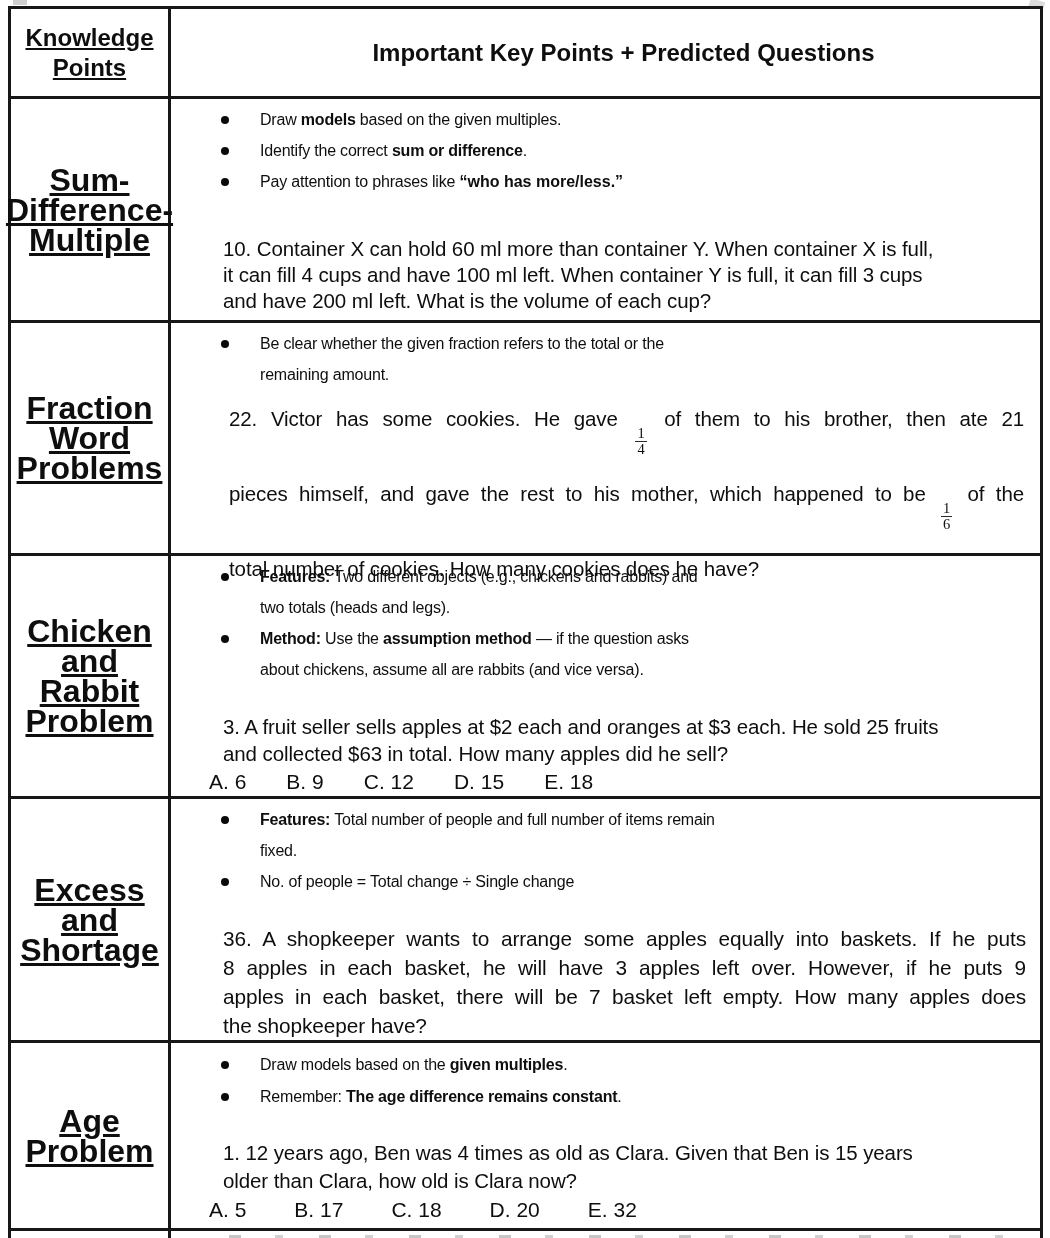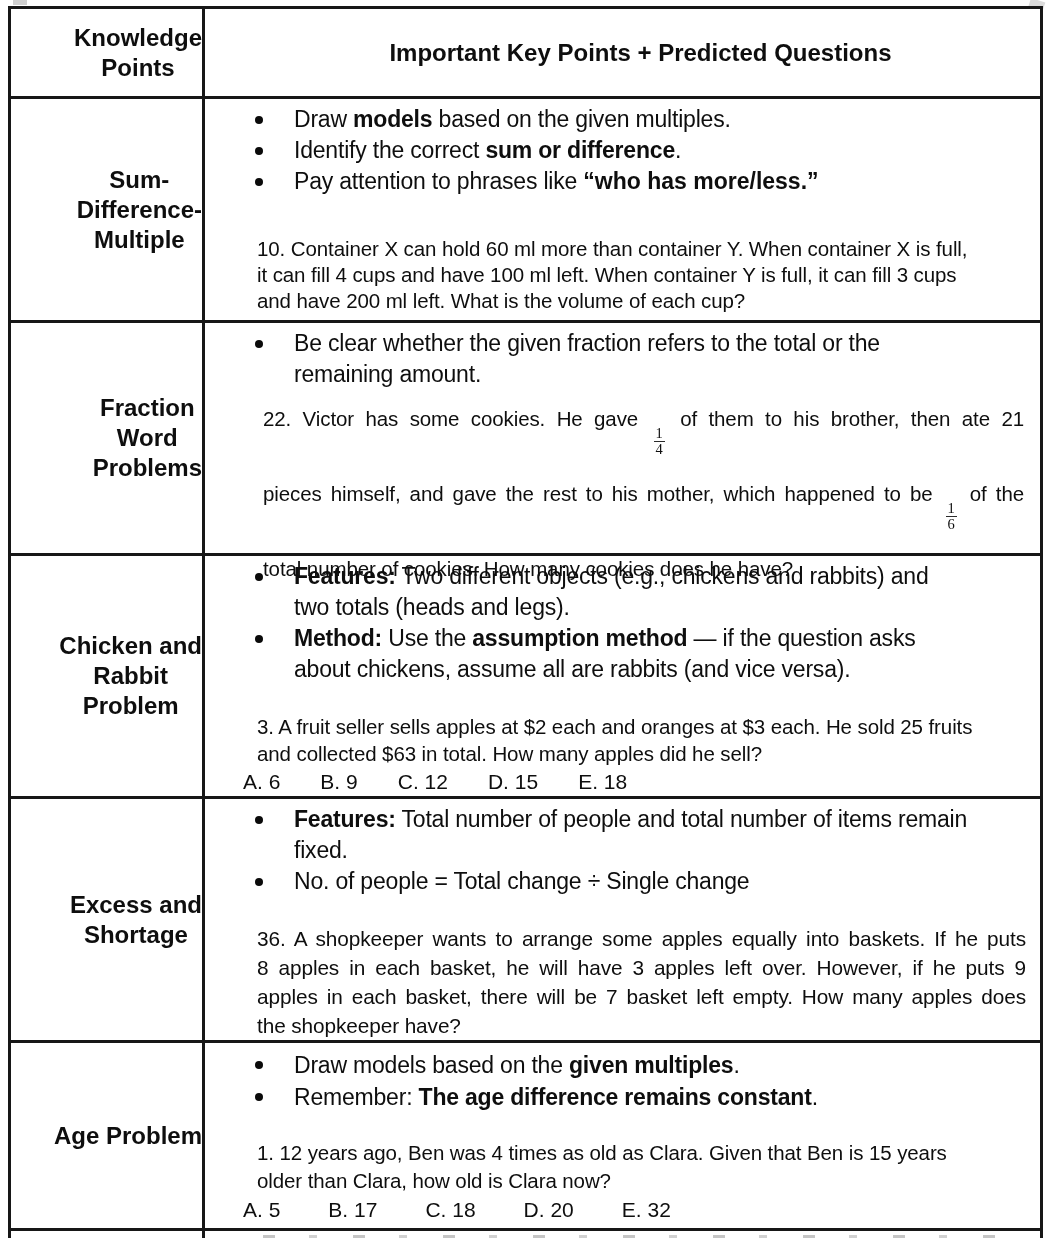--- a/index.html
+++ b/index.html
@@ -10,43 +10,43 @@
                  background:#bcbcbc; opacity:.7; }
   .artifact-tr { position:absolute; left:1029px; top:0; width:15px; height:11px;
                  background:#c7c7c7; opacity:.65; transform:rotate(18deg); }
 
   .tbl { position:absolute; left:8px; top:6px; width:1035px;
          border:3px solid #171717; border-bottom:0; background:#fff; }
 
   .row { display:flex; border-top:3px solid #171717; }
   .row.h { border-top:0; }
 
-  .cell-l { width:194px; flex:none; border-right:3px solid #171717;
-            display:flex; align-items:center; justify-content:flex-end;
-            text-align:center; }
+  .cell-l { width:160px; flex:none; border-right:3px solid #171717;
+            display:flex; align-items:center; justify-content:center;
+            text-align:center;text-decoration:underline; }
   .cell-r { flex:1; min-width:0;padding-left:36px; }
 
   .row.h      { height:87px;  }
   .row.r0     { height:224px; }
   .row.r1     { height:233px; }
   .row.r2     { height:243px; }
   .row.r3     { height:244px; }
   .row.r4     { height:188px; }
   .row.partial{ height:28px;  }
 
   .head-txt  { font-weight:700; font-size:24px; line-height:30px; white-space:pre-line; }
   .row.h .cell-r { display:flex; align-items:center; justify-content:center; }
 
-  .topic { font-weight:700; font-size:24px; line-height:30px; white-space:pre-line; }
+  .topic { font-weight:700; font-size:32px; line-height:30px; white-space:pre-line; }
 
   .bullets { padding-top:5px; }
   .bullet { display:flex; }
   .dot { width:8px; height:8px; border-radius:50%; background:#0a0a0a;
          flex:none; margin:12px 0 0 14px; }
-  .txt { margin-left:31px; font-size:23px; line-height:31px; letter-spacing:-0.2px; }
+  .txt { margin-left:31px; font-size:16px; line-height:31px; letter-spacing:-0.2px; }
 
   .b { font-weight:700; }
   .serif { font-family:Liberation Sans, sans-serif; letter-spacing:0; }
 
   .question { margin:0 14px 0 16px; font-size:20.5px; line-height:26px;
               letter-spacing:-0.1px; }
   .q-r0 { margin-top:39px; }
   .q-r1 { margin-top:15px; margin-left:22px; margin-right:16px; line-height:27px; }
   .q-r1 .tline { margin-bottom:23px; }
   .q-r1 .tline:last-child { margin-bottom:0; }
@@ -198,21 +198,21 @@
   <div class="row r3">
     <div class="cell-l">
       <div class="topic">Excess and
 Shortage</div>
     </div>
     <div class="cell-r">
       <div class="bullets">
         <div class="bullet">
           <span class="dot"></span>
           <div class="txt">
-              <div class="tline"><span class="b">Features:</span><span> Total number of people and total number of items remain</span></div>
+              <div class="tline"><span class="b">Features:</span><span> Total number of people and full number of items remain</span></div>
               <div class="tline"><span>fixed.</span></div>
             </div>
         </div>
         <div class="bullet">
           <span class="dot"></span>
           <div class="txt">
               <div class="tline"><span>No. of people = Total change ÷ Single change</span></div>
             </div>
         </div>
       </div>

